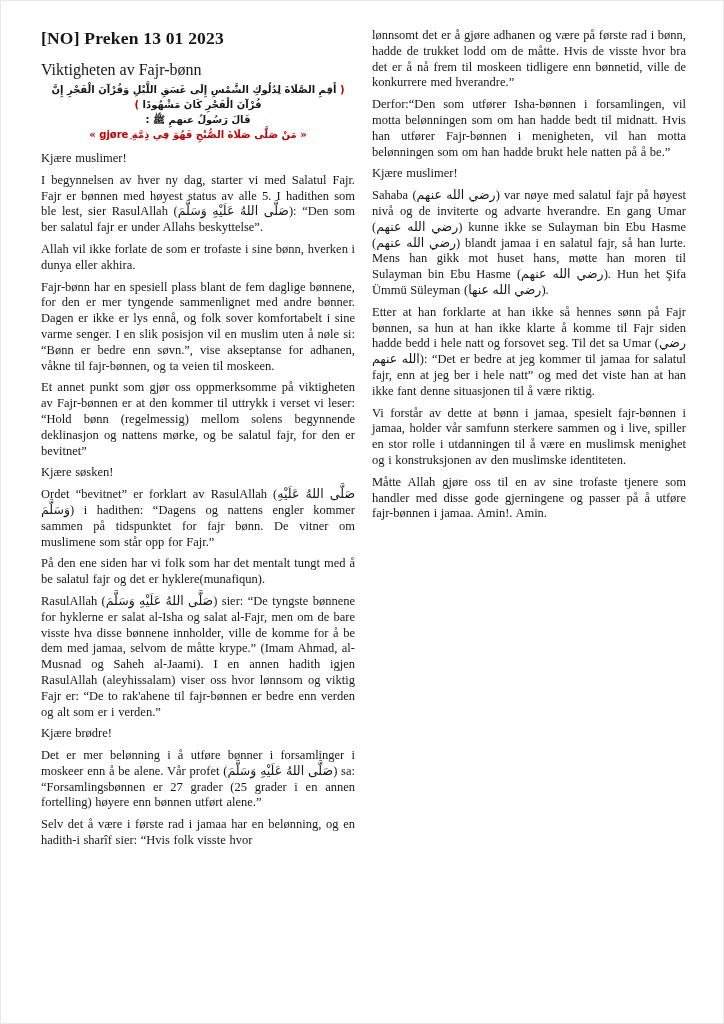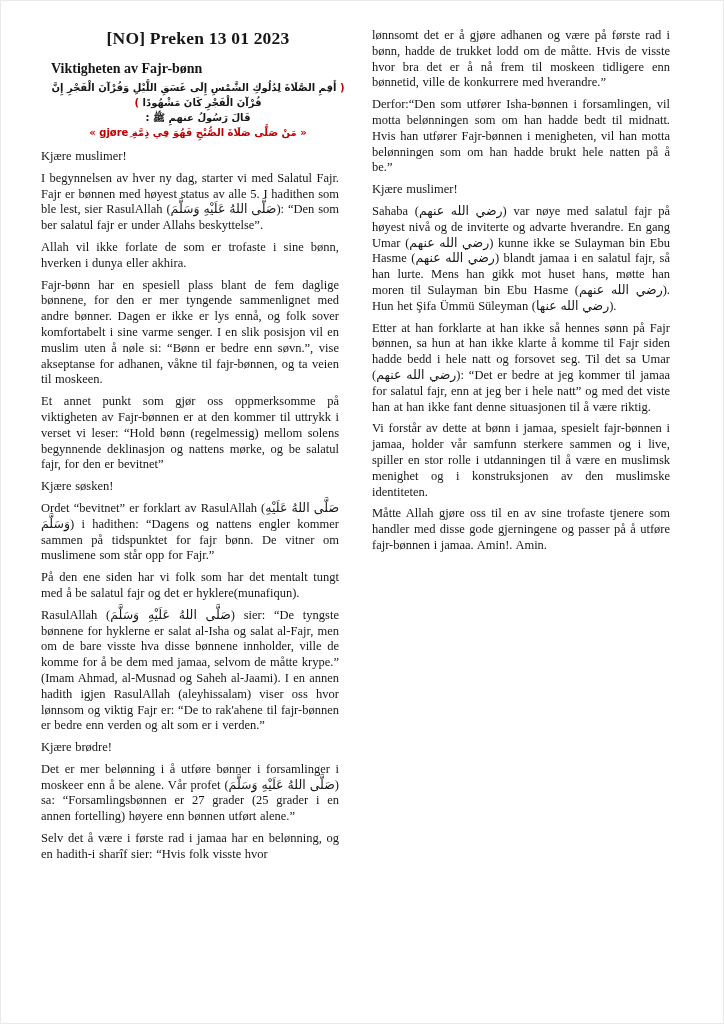--- a/index.html
+++ b/index.html
@@ -24,45 +24,44 @@
     width: 314px;
   }
   .col-left  { left: 40px;  }
   .col-right { left: 371px; }
 
   .doc-title {
     font-size: 17.5px;
     font-weight: bold;
     margin: 0 0 12px 0;
     letter-spacing: 0.2px;
-    text-align: center;
   }
   .doc-subtitle {
-    font-size: 14px;
-    font-weight: bold;
-    margin: 0 0 3px 10px;
+    font-size: 16px;
+    font-weight: normal;
+    margin: 0 0 3px 0;
   }
   .arabic-block {
     direction: rtl;
     text-align: center;
     font-family: "DejaVu Sans", "Liberation Serif", sans-serif;
     font-size: 10px;
     font-weight: bold;
     line-height: 1.5;
     margin: 0 0 9px 0;
     color: #161616;
   }
   .arabic-block p { margin: 0; }
   .red { color: #c00000; }
 
   .para {
     font-size: 12.5px;
     line-height: 15.8px;
     text-align: justify;
-    margin: 0 16px 6px 0;
+    margin: 0 0 6px 0;
     word-spacing: 0.5px;
   }
 </style>
 </head>
 <body>
 
 <div class="page">
 
   <div class="col col-left">
     <h1 class="doc-title">[NO] Preken 13 01 2023</h1>

